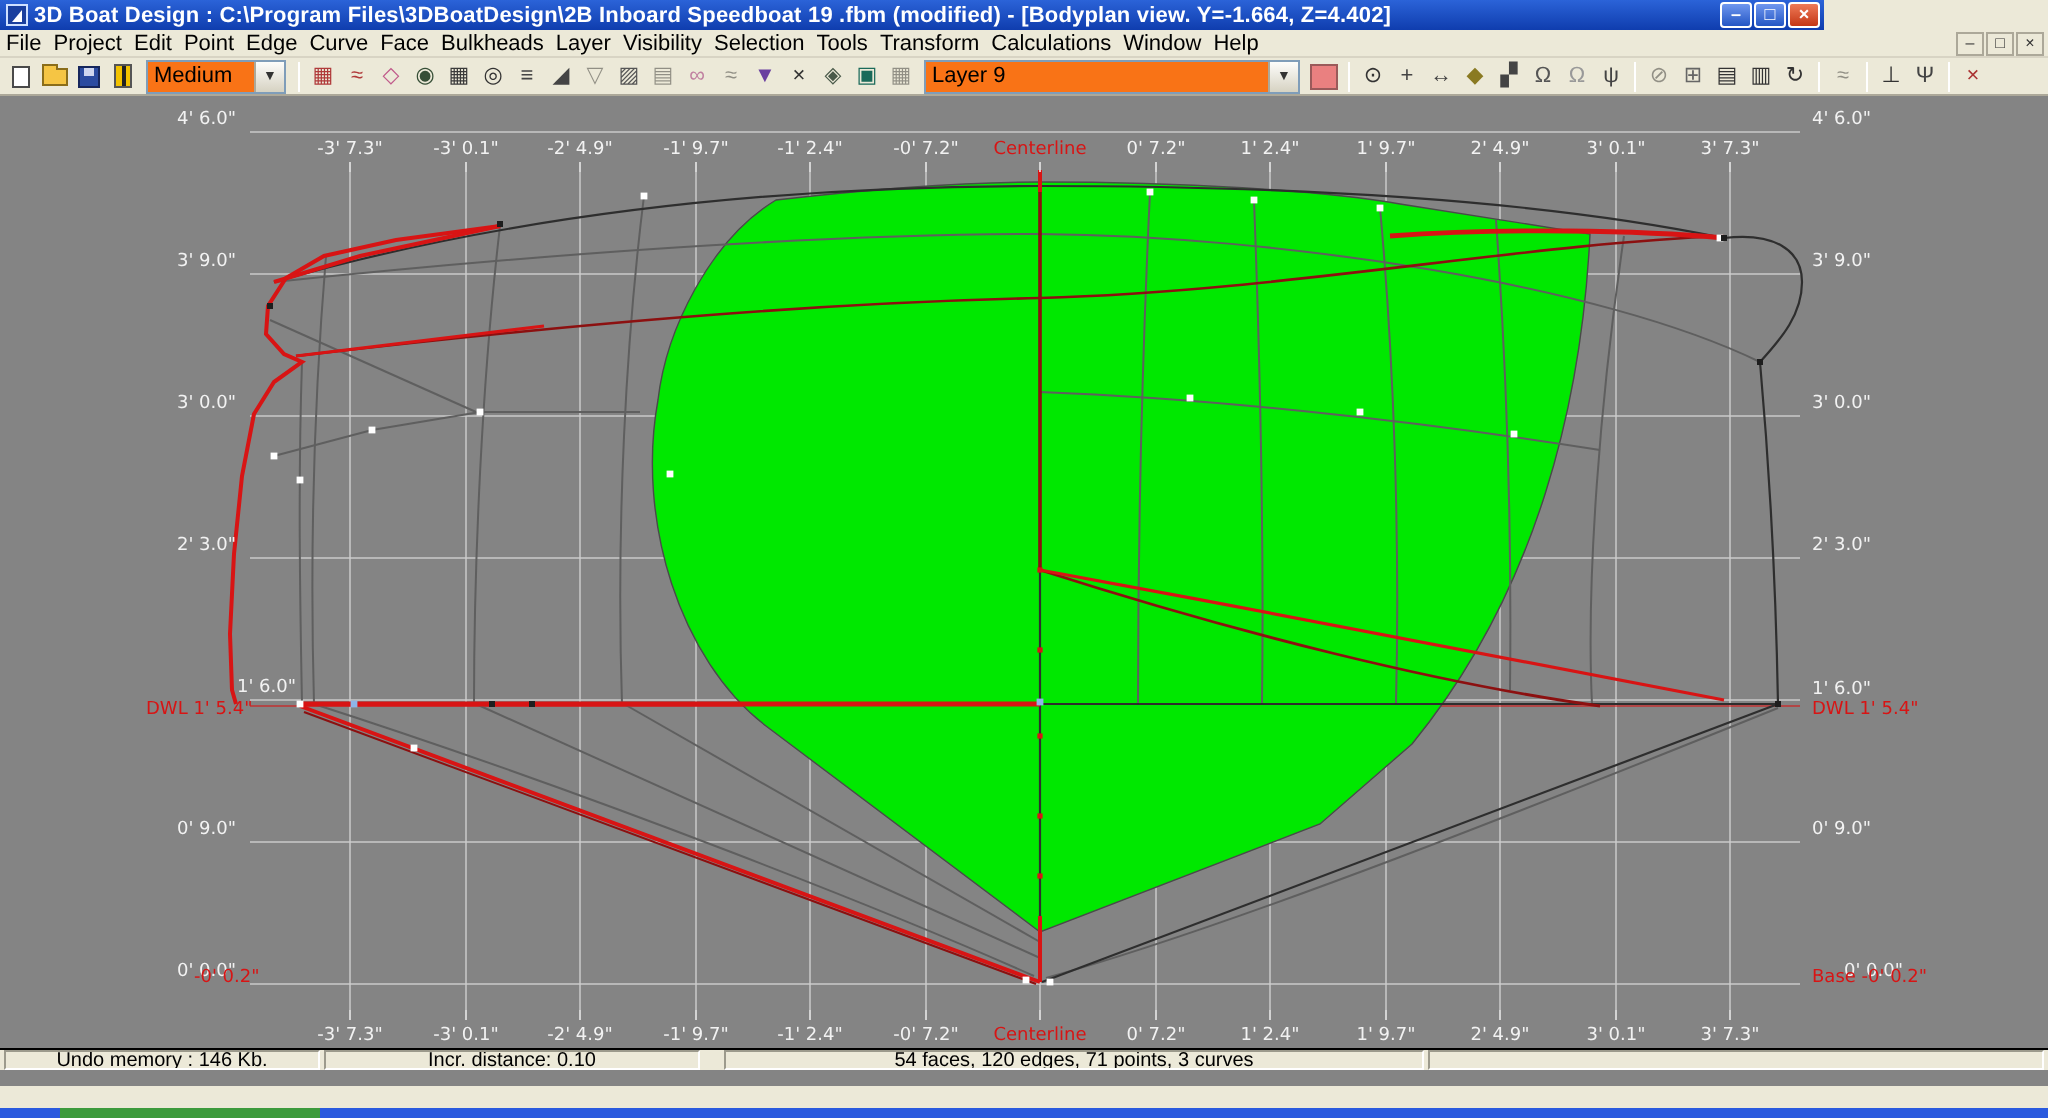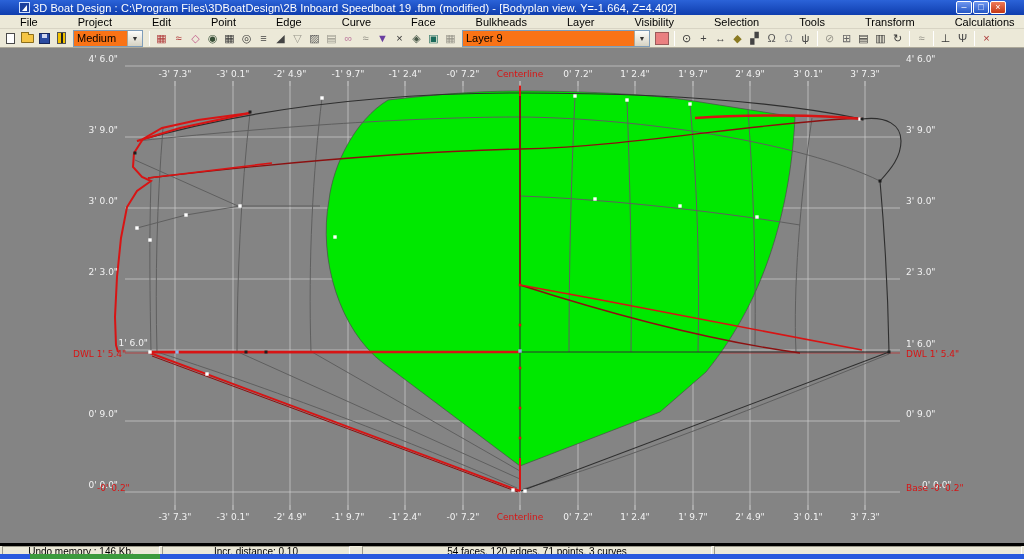--- a/index.html
+++ b/index.html
@@ -1,38 +1,38 @@
 <!DOCTYPE html>
 <html style="--canvas: #848484; --grid: #cdcdcd; --label: #f2f2f2; --green: #00e800; --red: #d81414; --darkred: #8c1010; --wire-dark: #2e2e2e; --wire-mid: #5f5f5f; --blue-marker: #8fb6e8; --title1: #2b63d8; --title2: #0f3dae; --taskbar: #2a5ade; --start: #3c9a3c;"><head>
 <meta charset="utf-8">
 <style>
   html,body{margin:0;padding:0;width:1024px;height:559px;overflow:hidden;
     font-family:"Liberation Sans",sans-serif;background:#ece9d8;}
   *{box-sizing:border-box;}
 
   
-  .titlebar{position:absolute;left:0;top:0;width:1024px;height:15px;
+  .titlebar{position:absolute;left:0;top:0;width:912px;height:15px;
     background:linear-gradient(180deg,var(--title1,#2b63d8),var(--title2,#0f3dae));
-    display:flex;align-items:center;color:#fff;font-size:11px;font-weight:normal;
-    padding:0 18px;white-space:nowrap;}
+    display:flex;align-items:center;color:#fff;font-size:11px;font-weight:bold;
+    padding:0 2px;white-space:nowrap;}
   .appicon{width:11px;height:11px;margin:0 3px 0 1px;background:#1a3f9e;border:1px solid #cfe0ff;
     position:relative;flex:0 0 auto;}
   .appicon:before{content:"";position:absolute;left:2px;top:2px;border-left:5px solid transparent;
     border-bottom:6px solid #fff;}
   .title-text{flex:1;overflow:hidden;text-overflow:clip;letter-spacing:.1px;}
   .wbtns{display:flex;gap:1px;margin-left:4px;}
   .wbtn{width:16px;height:13px;border:1px solid #fff;border-radius:2px;color:#fff;
     font-size:9px;line-height:11px;text-align:center;
     background:linear-gradient(180deg,#6f97ef,#2456c4);}
   .wbtn.close{background:linear-gradient(180deg,#ee7a57,#c43715);}
 
   
   .menubar{position:absolute;left:0;top:15px;width:1024px;height:14px;background:#ece9d8;
     border-bottom:1px solid #d8d4c4;display:flex;align-items:center;font-size:11px;color:#000;}
-  .menu-item{padding:0 20px;height:14px;line-height:14px;}
+  .menu-item{padding:0 3px;height:14px;line-height:14px;}
   .mdi{margin-left:auto;display:flex;gap:1px;padding-right:2px;}
   .mdibtn{width:14px;height:12px;border:1px solid #aca899;background:#ece9d8;font-size:8px;
     line-height:10px;text-align:center;color:#333;}
 
   
   .toolbar{position:absolute;left:0;top:29px;width:1024px;height:19px;background:#ece9d8;
     border-bottom:1px solid #aca899;display:flex;align-items:center;padding-left:2px;}
   .tbi{width:17px;height:16px;display:flex;align-items:center;justify-content:center;
     font-size:11px;line-height:16px;flex:0 0 auto;}
   .tbi.dim{opacity:.38;filter:grayscale(1);}
@@ -66,22 +66,22 @@
   .wm{stroke:var(--wire-mid,#5f5f5f);fill:none;stroke-width:1;}
   .rb{stroke:var(--red,#d81414);fill:none;}
   .rk{stroke:var(--darkred,#8c1010);fill:none;}
   .greenface{fill:var(--green,#00e800);stroke:#4a4a4a;stroke-width:.7;}
   .mw{fill:#fff;}
   .mb{fill:var(--blue-marker,#8fb6e8);}
   .md{fill:#1e1e1e;}
   .mr{fill:var(--red,#d81414);}
 
   
-  .statusbar{position:absolute;left:0;top:543px;width:1024px;height:11px;background:#ece9d8;
-    display:flex;font-size:10px;color:#000;border-top:3px solid #000000;}
+  .statusbar{position:absolute;left:0;top:524px;width:1024px;height:11px;background:#ece9d8;
+    display:flex;font-size:10px;color:#000;border-top:1px solid #000000;}
   .spanel{border:1px solid;border-color:#9c9a8c #fff #fff #9c9a8c;height:10px;line-height:9px;
     text-align:center;overflow:hidden;white-space:nowrap;}
   .sp1{width:158px;margin-left:2px;}
   .sp2{width:188px;margin-left:2px;}
   .sp3{width:350px;margin-left:12px;}
   .sp4{flex:1;margin:0 2px;}
   .taskbar{position:absolute;left:0;top:554px;width:1024px;height:5px;background:var(--taskbar,#2a5ade);}
   .startfrag{position:absolute;left:30px;top:0;width:130px;height:5px;background:var(--start,#3c9a3c);}
 </style>
 </head>

